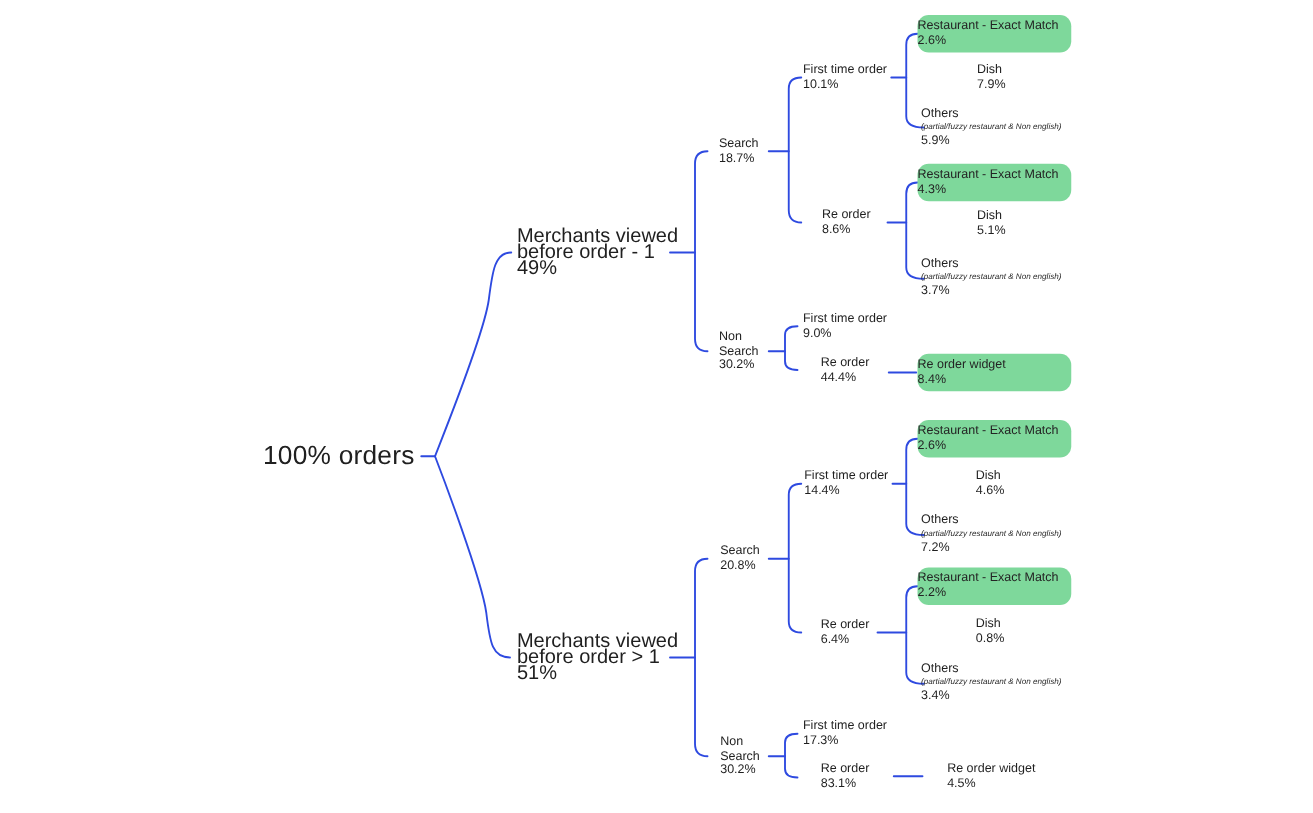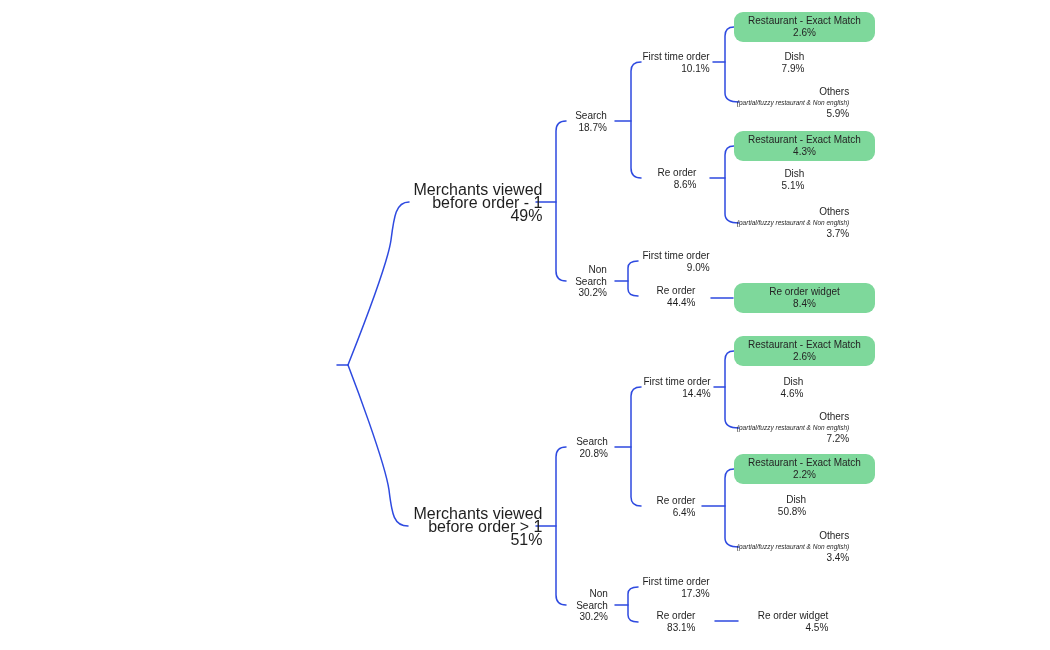--- a/index.html
+++ b/index.html
@@ -1,28 +1,28 @@
 <!DOCTYPE html>
 <html style="--line: #2e4ae0; --green: #7ed89b; --text: #1f1f1f;"><head>
 <meta charset="utf-8">
 <style>
   html,body{margin:0;padding:0;background:#ffffff;}
   .stage{position:relative;width:1050px;height:650px;background:#ffffff;overflow:hidden;
          font-family:"Liberation Sans",sans-serif;color:var(--text,#1f1f1f);}
   .wires{position:absolute;left:0;top:0;}
   .wires path{fill:none;stroke:var(--line,#2e4ae0);stroke-width:1.5;stroke-linecap:round;}
-  .n{position:absolute;transform:translate(-50%,-50%);text-align:right;white-space:nowrap;}
+  .n{position:absolute;transform:translate(-50%,-50%);text-align:left;white-space:nowrap;}
   .n div{white-space:nowrap;}
   .leaf{font-size:10px;line-height:11.5px;}
   .mid{font-size:16px;line-height:13px;}
   .root{font-size:21px;line-height:24px;font-weight:500;letter-spacing:.2px;color:#202020;}
   .sub{font-size:6.5px;line-height:10px;font-style:italic;color:#2a2a2a;}
-  .gbox{position:absolute;width:141px;height:30px;background:var(--green,#7ed89b);
+  .gbox{position:absolute;width:123px;height:30px;background:var(--green,#7ed89b);
         border-radius:9px;display:flex;flex-direction:column;justify-content:center;
-        text-align:center;font-size:10px;line-height:12px;color:#242424;}
+        text-align:left;font-size:10px;line-height:12px;color:#242424;}
 </style>
 </head>
 <body>
 
 <div class="stage">
 
   <svg class="wires" width="1050" height="650" viewBox="0 0 1050 650">
 
     <path d="M337,365 L348,365"></path>
     <path d="M348,365 C353,352 387,268 391,240 C394,216 396,202 409,202"></path>
@@ -54,20 +54,23 @@
     <path d="M734,351 Q725,351 725,360 L725,419 Q725,428 739,428"></path>
 
     <path d="M702,506 L725,506"></path>
     <path d="M734,469 Q725,469 725,478 L725,538 Q725,547 739,547"></path>
 
     <path d="M615,605 L628,605"></path>
     <path d="M638,587 Q628,587 628,594 L628,615 Q628,622 638,622"></path>
     <path d="M715,621 L738,621"></path>
   </svg>
 
+  <div class="n root" style="left:271px;top:365px">
+    <div>100% orders</div>
+  </div>
 
   <div class="n mid" style="left:478px;top:202px">
     <div>Merchants viewed</div>
     <div>before order - 1</div>
     <div>49%</div>
   </div>
 
   <div class="n leaf" style="left:591px;top:121px">
     <div>Search</div>
     <div>18.7%</div>
@@ -189,21 +192,21 @@
     <div>7.2%</div>
   </div>
 
   <div class="gbox" style="left:734px;top:454px">
     <div>Restaurant - Exact Match</div>
     <div>2.2%</div>
   </div>
 
   <div class="n leaf" style="left:792px;top:505px">
     <div>Dish</div>
-    <div>50.8%</div>
+    <div>0.8%</div>
   </div>
 
   <div class="n leaf" style="left:793px;top:546px">
     <div>Others</div>
     <div class="sub">(partial/fuzzy restaurant &amp; Non english)</div>
     <div>3.4%</div>
   </div>
 
   <div class="n leaf" style="left:793px;top:621px">
     <div>Re order widget</div>

